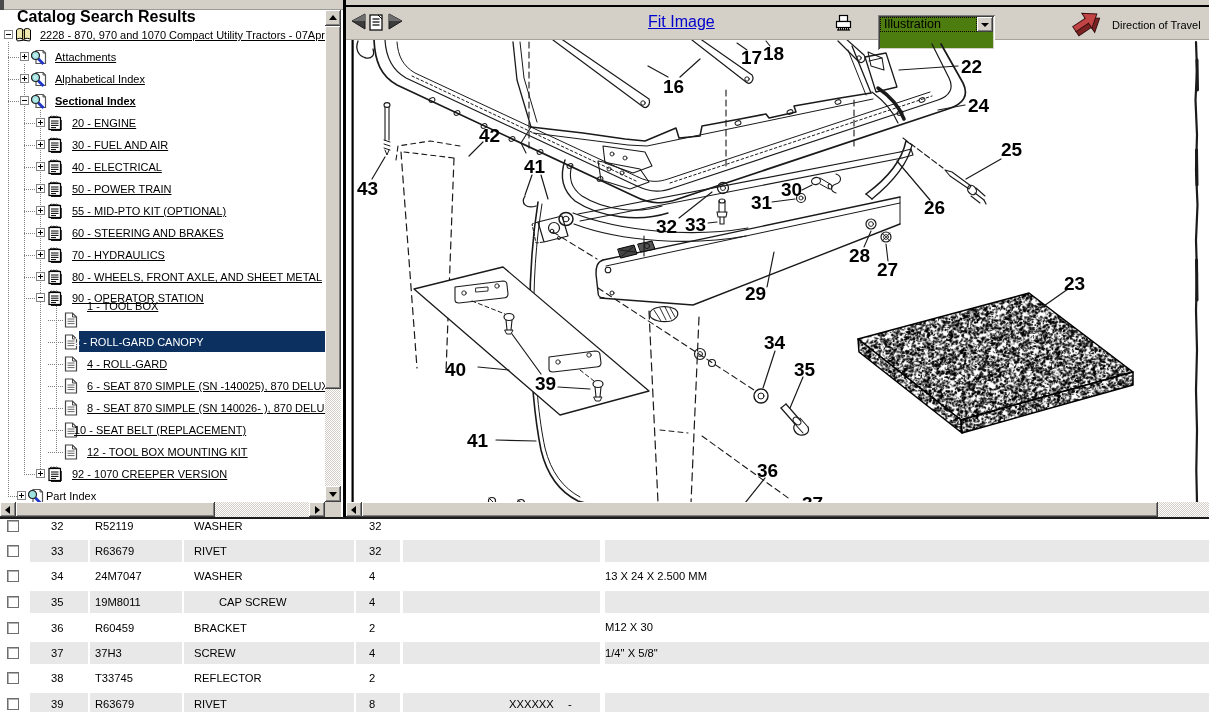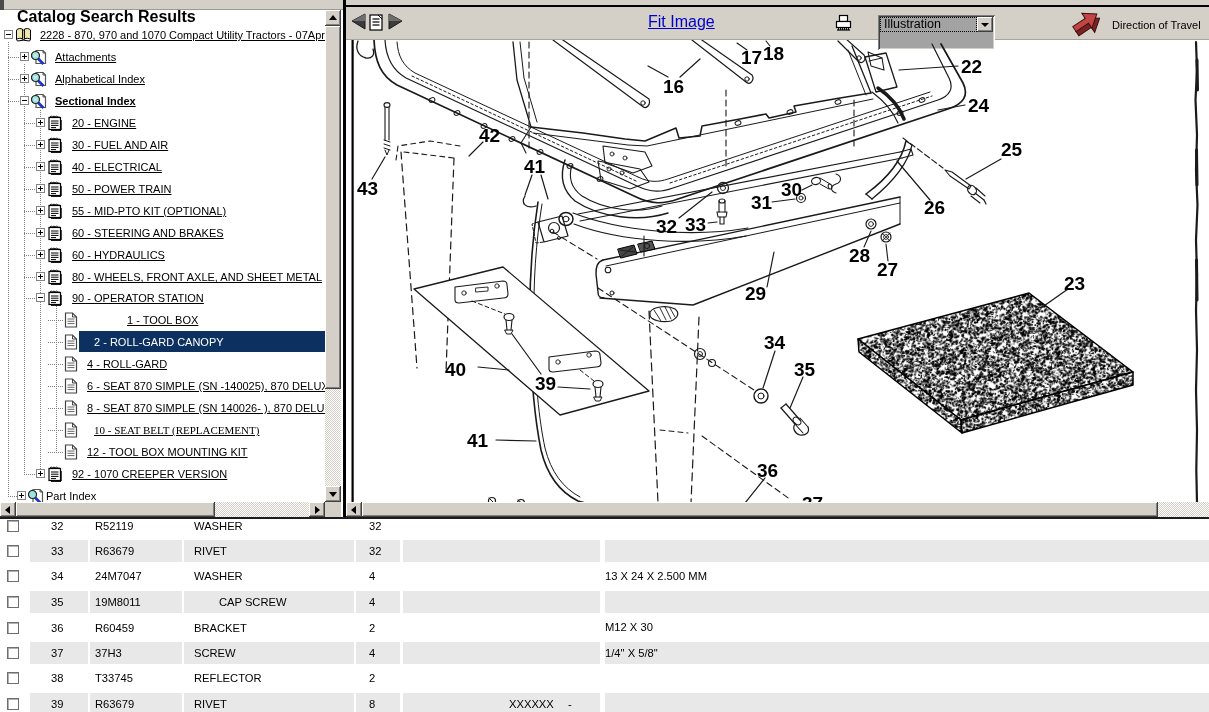--- a/index.html
+++ b/index.html
@@ -51,21 +51,21 @@
 <polygon points="51,9 38,2 38,17" fill="#3c3c3c" stroke="#1a1a1a" stroke-width="1"></polygon>
 <polygon points="51,9 38,2 38,9" fill="#6e6e6e"></polygon>
 </svg>
   <div class="abs" style="left:648px;top:13px;font-size:16px;color:#0000cc;text-decoration:underline;white-space:nowrap;">Fit Image</div>
   <svg class="abs" style="left:835px;top:14px;" width="18" height="18" viewBox="0 0 18 18">
 <rect x="4.5" y="1.5" width="8" height="6" fill="#fff" stroke="#000" stroke-width="1.2"></rect>
 <rect x="1.5" y="7.5" width="14" height="6" fill="#fff" stroke="#000" stroke-width="1.2"></rect>
 <path d="M3.5 13.5 L3.5 16 M5.5 13.5 L5.5 16 M7.5 13.5 L7.5 16 M9.5 13.5 L9.5 16 M11.5 13.5 L11.5 16 M13.5 13.5 L13.5 16" stroke="#000" stroke-width="1"></path>
 <line x1="2" y1="16" x2="15" y2="16" stroke="#000" stroke-width="1.2"></line>
 </svg>
-  <div class="abs" style="left:878px;top:15px;width:117px;height:35px;background:#a3a3a3;
+  <div class="abs" style="left:878px;top:15px;width:117px;height:35px;background:#4d7c0f;
  box-shadow:inset 1px 1px 0 #808080,inset -1px -1px 0 #fff,inset 2px 2px 0 #404040,inset -2px -2px 0 #d4d0c8;">
  <div class="abs" style="left:2px;top:2px;width:97px;height:15px;border:1px dotted #000;"></div>
  <div class="abs" style="left:6px;top:2px;font-size:12.5px;line-height:14px;white-space:nowrap;">Illustration</div>
  <div class="abs sbbtn" style="left:99px;top:2px;width:16px;height:15px;"></div>
  <div class="arr" style="left:103px;top:8px;border-left:4px solid transparent;border-right:4px solid transparent;border-top:4px solid #000;"></div>
 </div>
   <svg class="abs" style="left:1072px;top:9px;" width="38" height="28" viewBox="0 0 38 28">
 <g transform="translate(3,21) rotate(-34)">
 <polygon points="0,1 15,1 15,-5 27,4 15,13 15,7 0,7" fill="#7c2222" stroke="#381010" stroke-width="1"></polygon>
 <polygon points="0,-4 15,-4 15,-10 27,-1 15,8 15,2 0,2" fill="#c24444" stroke="#381010" stroke-width="1"></polygon>
@@ -231,21 +231,21 @@
     <svg class="ticon" style="left:48px;top:237px" width="15" height="16" viewBox="0 0 15 16">
 <rect x="1" y="2.5" width="11.5" height="12" fill="#fff" stroke="#000" stroke-width="1.2"></rect>
 <line x1="13" y1="5" x2="13" y2="15" stroke="#000" stroke-width="1.4"></line>
 <line x1="3" y1="15.2" x2="13" y2="15.2" stroke="#000" stroke-width="1.4"></line>
 <path d="M2 2.5 a1.3 1.3 0 0 1 2.6 0 a1.3 1.3 0 0 1 2.6 0 a1.3 1.3 0 0 1 2.6 0 a1.3 1.3 0 0 1 2.2 0" fill="none" stroke="#000" stroke-width="1"></path>
 <line x1="3" y1="6" x2="10.5" y2="6" stroke="#000" stroke-width="1"></line>
 <line x1="3" y1="8.2" x2="10.5" y2="8.2" stroke="#000" stroke-width="1"></line>
 <line x1="3" y1="10.4" x2="10.5" y2="10.4" stroke="#000" stroke-width="1"></line>
 <line x1="3" y1="12.6" x2="8" y2="12.6" stroke="#000" stroke-width="1"></line>
 </svg>
-    <div class="trow" style="left:72px;top:237px;"><a>60 - HYDRAULICS</a></div>
+    <div class="trow" style="left:72px;top:237px;"><a>70 - HYDRAULICS</a></div>
     <div class="hdots" style="left:24px;top:267px;width:12px;"></div>
     <div class="eb plus" style="left:36px;top:262px;">
         <i></i>
         <b></b>
       </div>
     <svg class="ticon" style="left:48px;top:259px" width="15" height="16" viewBox="0 0 15 16">
 <rect x="1" y="2.5" width="11.5" height="12" fill="#fff" stroke="#000" stroke-width="1.2"></rect>
 <line x1="13" y1="5" x2="13" y2="15" stroke="#000" stroke-width="1.4"></line>
 <line x1="3" y1="15.2" x2="13" y2="15.2" stroke="#000" stroke-width="1.4"></line>
 <path d="M2 2.5 a1.3 1.3 0 0 1 2.6 0 a1.3 1.3 0 0 1 2.6 0 a1.3 1.3 0 0 1 2.6 0 a1.3 1.3 0 0 1 2.2 0" fill="none" stroke="#000" stroke-width="1"></path>
@@ -271,30 +271,30 @@
 </svg>
     <div class="trow" style="left:72px;top:280px;"><a>90 - OPERATOR STATION</a></div>
     <div class="hdots" style="left:48px;top:310px;width:16px;"></div>
     <svg class="ticon" style="left:64px;top:302px" width="14" height="16" viewBox="0 0 14 16">
 <path d="M1.5 1 L8.5 1 L12.5 5 L12.5 15 L1.5 15 Z" fill="#fff" stroke="#444" stroke-width="1.2"></path>
 <path d="M8.5 1 L8.5 5 L12.5 5" fill="none" stroke="#444" stroke-width="1"></path>
 <line x1="3.5" y1="7" x2="10.5" y2="7" stroke="#666" stroke-width="1"></line>
 <line x1="3.5" y1="9.3" x2="10.5" y2="9.3" stroke="#666" stroke-width="1"></line>
 <line x1="3.5" y1="11.6" x2="10.5" y2="11.6" stroke="#666" stroke-width="1"></line>
 </svg>
-    <div class="trow" style="left:87px;top:302px;margin-left:40px;"><a>1 - TOOL BOX</a></div>
+    <div class="trow" style="left:87px;top:288px;"><a>1 - TOOL BOX</a></div>
     <div class="hdots" style="left:48px;top:332px;width:16px;"></div>
     <svg class="ticon" style="left:64px;top:324px" width="14" height="16" viewBox="0 0 14 16">
 <path d="M1.5 1 L8.5 1 L12.5 5 L12.5 15 L1.5 15 Z" fill="#fff" stroke="#444" stroke-width="1.2"></path>
 <path d="M8.5 1 L8.5 5 L12.5 5" fill="none" stroke="#444" stroke-width="1"></path>
 <line x1="3.5" y1="7" x2="10.5" y2="7" stroke="#666" stroke-width="1"></line>
 <line x1="3.5" y1="9.3" x2="10.5" y2="9.3" stroke="#666" stroke-width="1"></line>
 <line x1="3.5" y1="11.6" x2="10.5" y2="11.6" stroke="#666" stroke-width="1"></line>
 </svg>
-    <div class="trow" style="left:94px;top:324px;color:#fff;">2 - ROLL-GARD CANOPY</div>
+    <div class="trow" style="left:74px;top:324px;color:#fff;">2 - ROLL-GARD CANOPY</div>
     <div class="hdots" style="left:48px;top:354px;width:16px;"></div>
     <svg class="ticon" style="left:64px;top:346px" width="14" height="16" viewBox="0 0 14 16">
 <path d="M1.5 1 L8.5 1 L12.5 5 L12.5 15 L1.5 15 Z" fill="#fff" stroke="#444" stroke-width="1.2"></path>
 <path d="M8.5 1 L8.5 5 L12.5 5" fill="none" stroke="#444" stroke-width="1"></path>
 <line x1="3.5" y1="7" x2="10.5" y2="7" stroke="#666" stroke-width="1"></line>
 <line x1="3.5" y1="9.3" x2="10.5" y2="9.3" stroke="#666" stroke-width="1"></line>
 <line x1="3.5" y1="11.6" x2="10.5" y2="11.6" stroke="#666" stroke-width="1"></line>
 </svg>
     <div class="trow" style="left:87px;top:346px;"><a>4 - ROLL-GARD</a></div>
     <div class="hdots" style="left:48px;top:376px;width:16px;"></div>
@@ -316,21 +316,21 @@
 </svg>
     <div class="trow" style="left:87px;top:390px;"><a>8 - SEAT 870 SIMPLE (SN 140026- ), 870 DELUXE</a></div>
     <div class="hdots" style="left:48px;top:420px;width:16px;"></div>
     <svg class="ticon" style="left:64px;top:412px" width="14" height="16" viewBox="0 0 14 16">
 <path d="M1.5 1 L8.5 1 L12.5 5 L12.5 15 L1.5 15 Z" fill="#fff" stroke="#444" stroke-width="1.2"></path>
 <path d="M8.5 1 L8.5 5 L12.5 5" fill="none" stroke="#444" stroke-width="1"></path>
 <line x1="3.5" y1="7" x2="10.5" y2="7" stroke="#666" stroke-width="1"></line>
 <line x1="3.5" y1="9.3" x2="10.5" y2="9.3" stroke="#666" stroke-width="1"></line>
 <line x1="3.5" y1="11.6" x2="10.5" y2="11.6" stroke="#666" stroke-width="1"></line>
 </svg>
-    <div class="trow" style="left:94px;top:412px;font-family:Liberation Serif, serif;"><a>10 - SEAT BELT (REPLACEMENT)</a></div>
+    <div class="trow" style="left:74px;top:412px;"><a>10 - SEAT BELT (REPLACEMENT)</a></div>
     <div class="hdots" style="left:48px;top:442px;width:16px;"></div>
     <svg class="ticon" style="left:64px;top:434px" width="14" height="16" viewBox="0 0 14 16">
 <path d="M1.5 1 L8.5 1 L12.5 5 L12.5 15 L1.5 15 Z" fill="#fff" stroke="#444" stroke-width="1.2"></path>
 <path d="M8.5 1 L8.5 5 L12.5 5" fill="none" stroke="#444" stroke-width="1"></path>
 <line x1="3.5" y1="7" x2="10.5" y2="7" stroke="#666" stroke-width="1"></line>
 <line x1="3.5" y1="9.3" x2="10.5" y2="9.3" stroke="#666" stroke-width="1"></line>
 <line x1="3.5" y1="11.6" x2="10.5" y2="11.6" stroke="#666" stroke-width="1"></line>
 </svg>
     <div class="trow" style="left:87px;top:434px;"><a>12 - TOOL BOX MOUNTING KIT</a></div>
     <div class="hdots" style="left:24px;top:464px;width:12px;"></div>

